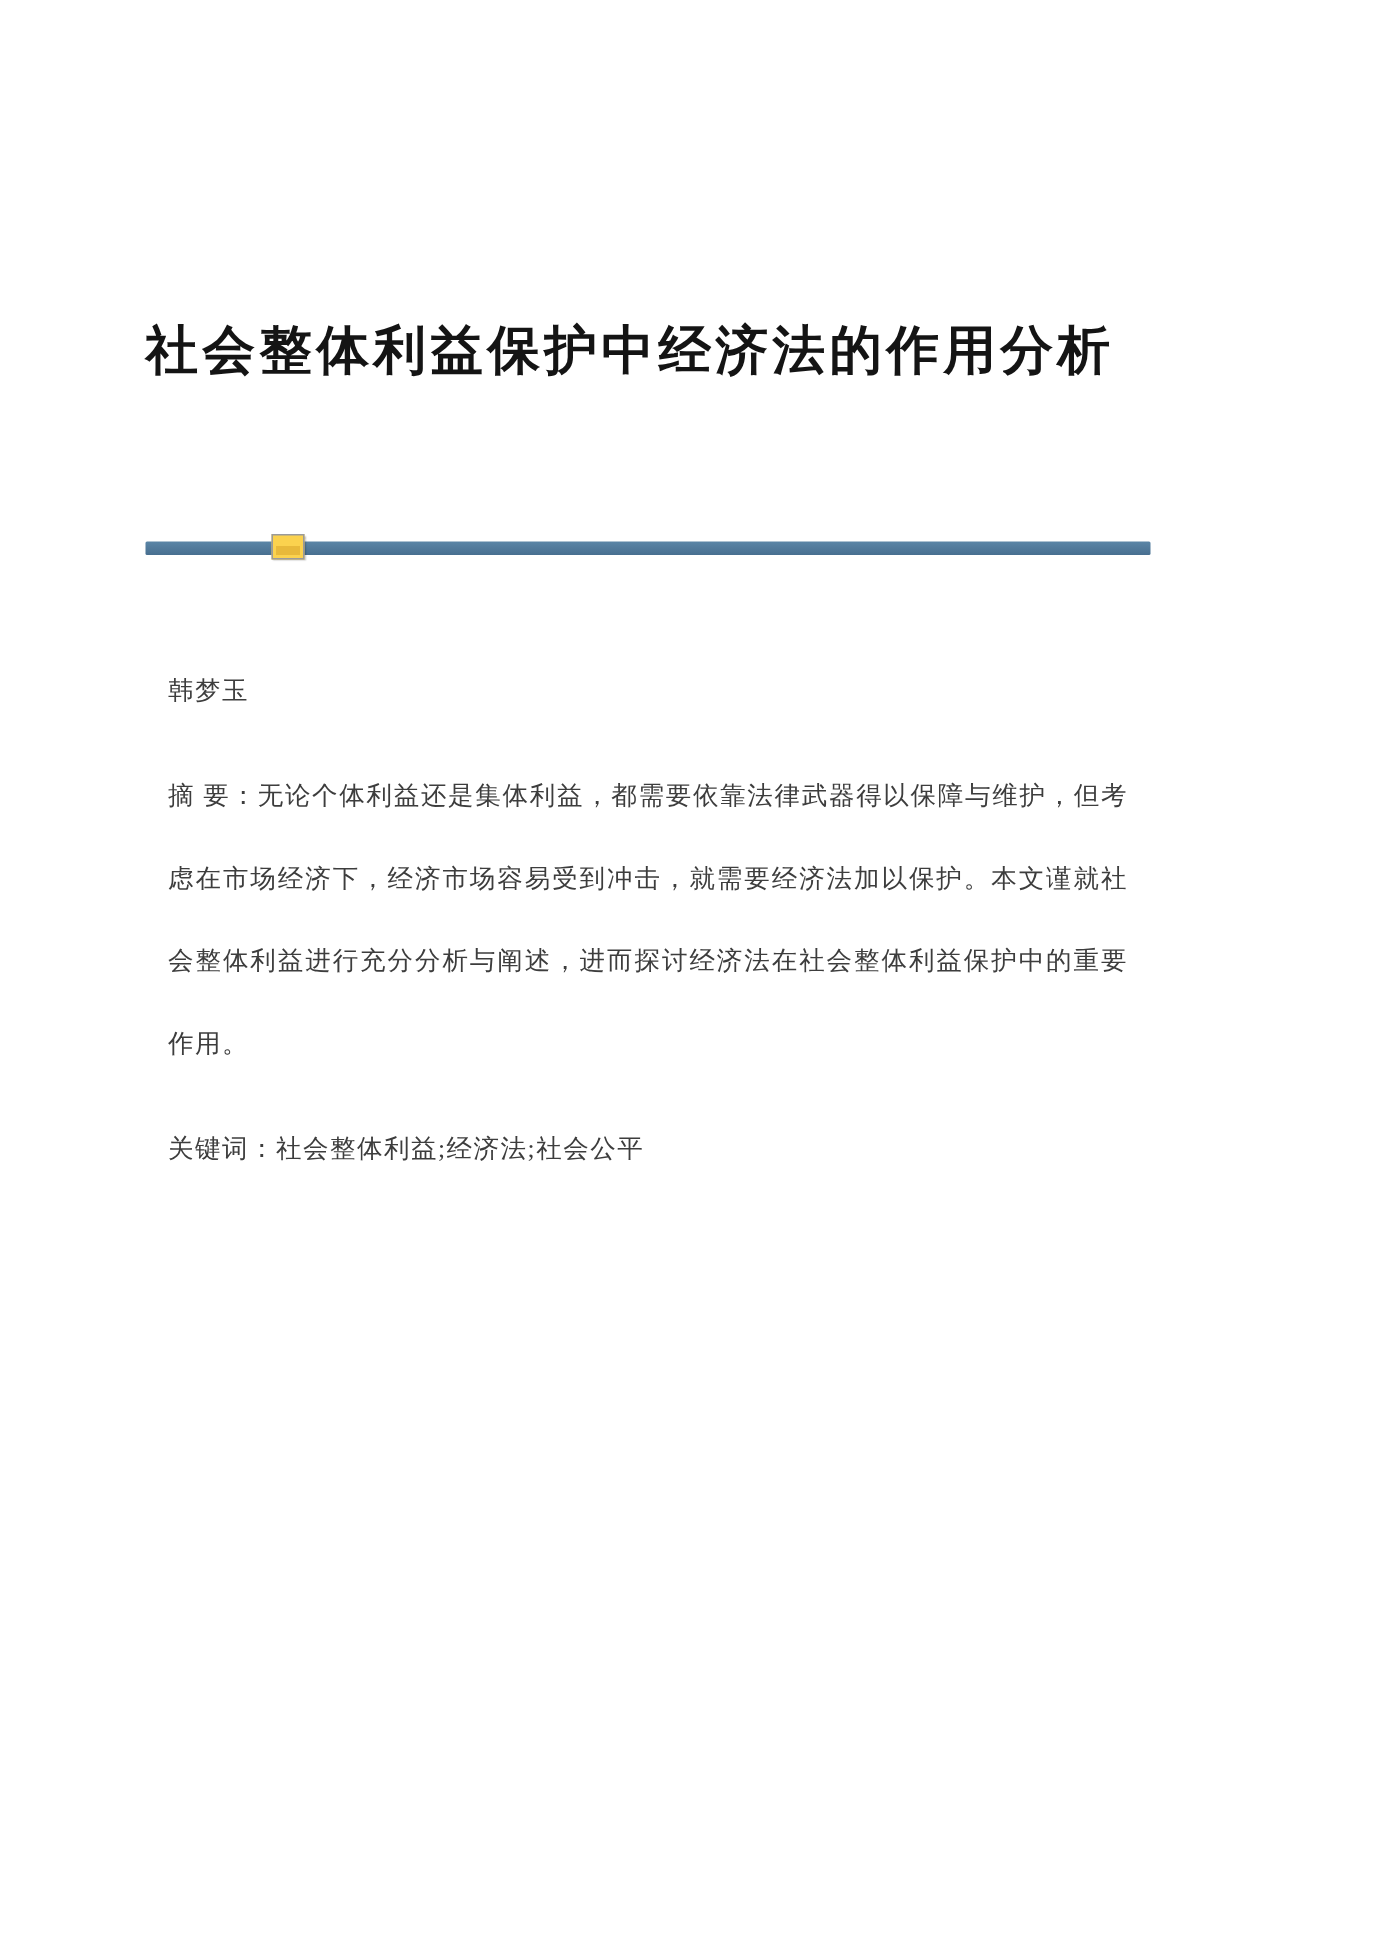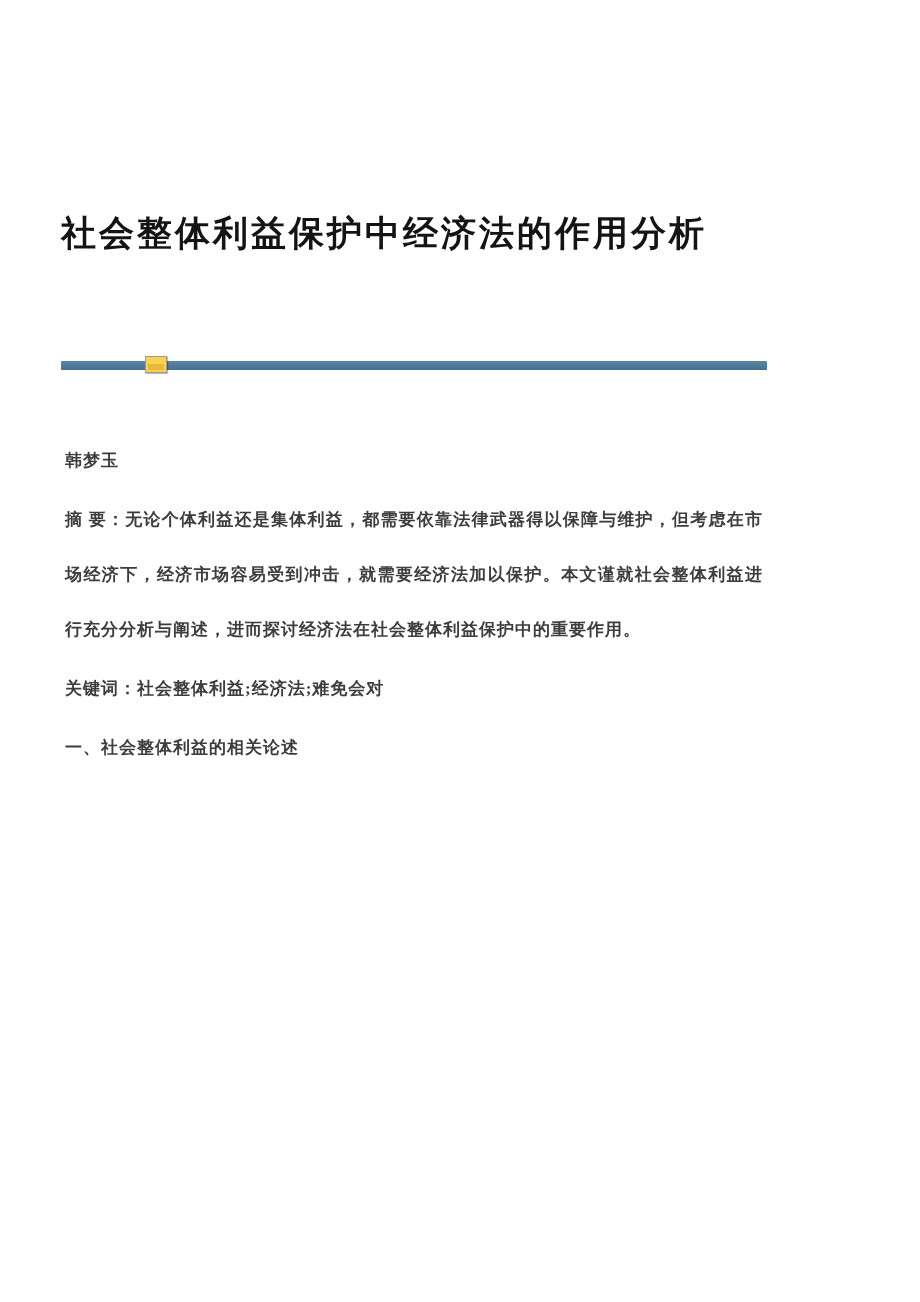--- a/index.html
+++ b/index.html
@@ -6,21 +6,21 @@
     margin: 0;
     padding: 0;
     background: #ffffff;
   }
   .page {
     position: relative;
     width: 844px;
     height: 1302px;
     background: #ffffff;
     box-sizing: border-box;
-    padding: 0 77px 0 61px;
+    padding: 0 77px 0 97px;
     overflow: hidden;
     font-family: "Liberation Serif", "DejaVu Serif", serif;
   }
   .doc-title {
     margin: 0;
     padding-top: 213px;
     font-size: 35px;
     font-weight: 700;
     letter-spacing: 3px;
     color: #141414;
@@ -60,26 +60,25 @@
     bottom: 2px;
     height: 6px;
     background: #e8b93a;
   }
   .content {
     margin-top: 62px;
     color: #3d3d3d;
     font-size: 17px;
   }
   .content p {
-    margin: 4px;
+    margin: 15px;
     line-height: 55px;
     text-align: justify;
     text-justify: inter-character;
     letter-spacing: 1px;
-    font-weight: bold;
   }
   .content p.author {
     text-align: left;
   }
   .content p.section-heading {
     text-align: left;
   }
 </style>
 </head>
 <body>
@@ -91,20 +90,19 @@
   <div class="divider-row">
     <div class="divider-bar"></div>
     <span class="img-icon"></span>
   </div>
 
   <div class="content">
     <p class="author">韩梦玉</p>
 
     <p>摘 要：无论个体利益还是集体利益，都需要依靠法律武器得以保障与维护，但考虑在市场经济下，经济市场容易受到冲击，就需要经济法加以保护。本文谨就社会整体利益进行充分分析与阐述，进而探讨经济法在社会整体利益保护中的重要作用。</p>
 
-    <p>关键词：社会整体利益;经济法;难免会对</p>
+    <p>关键词：社会整体利益;经济法;社会公平</p>
 
 
-    <p class="section-heading">一、社会整体利益的相关论述</p>
 
   </div>
 
 </div>
 
 </body></html>

